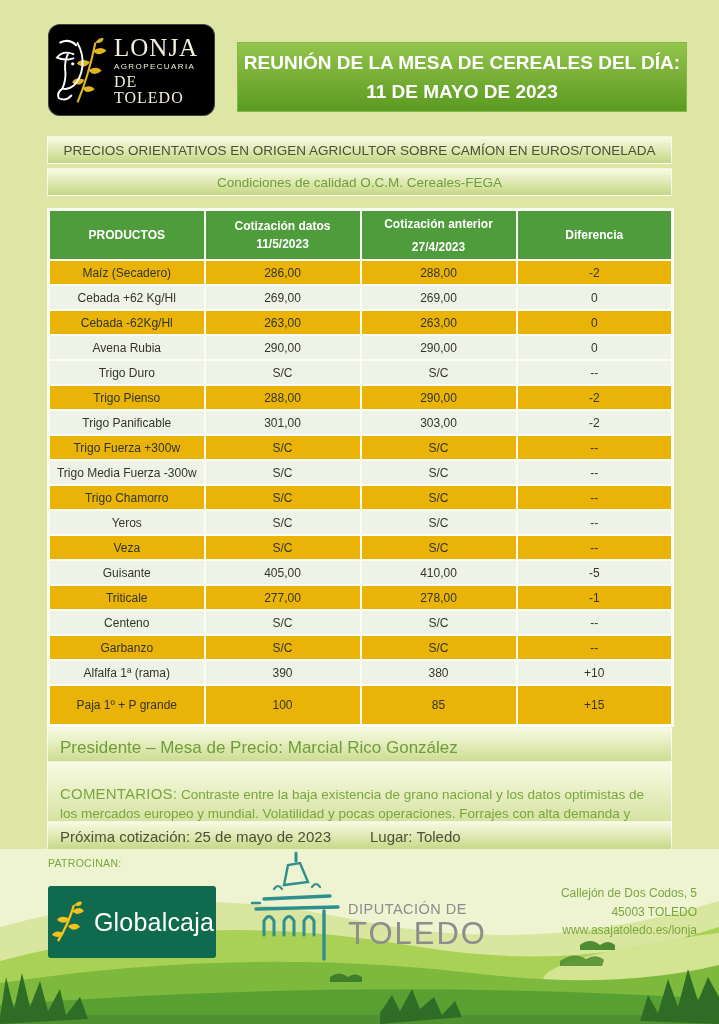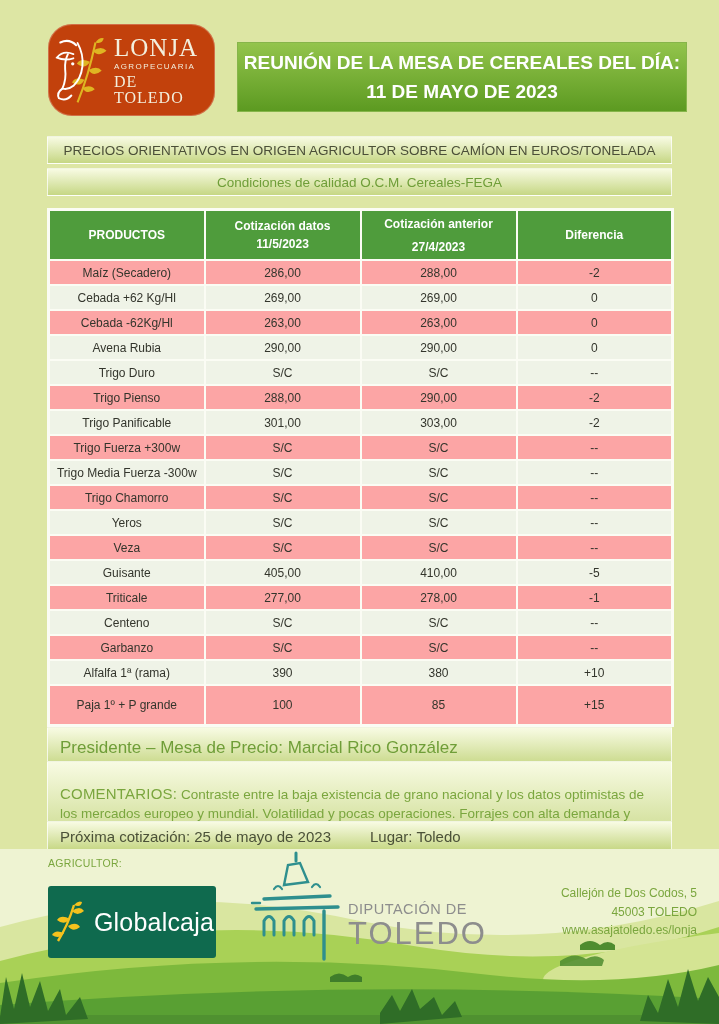--- a/index.html
+++ b/index.html
@@ -4,21 +4,21 @@
 <style>
   html,body{margin:0;padding:0;}
   .page{
     position:relative;width:719px;height:1024px;overflow:hidden;
     background:#dde6a4;
     font-family:"Liberation Sans",sans-serif;
   }
   
   .logo-box{
     position:absolute;left:48px;top:24px;width:167px;height:92px;
-    background:#c2410c;border-radius:24px;
+    background:#000000;border-radius:12px;
     display:flex;align-items:center;justify-content:center;gap:2px;
     box-shadow:0 0 0 1px rgba(255,255,255,.25) inset;
   }
   .logo-art{width:62px;height:78px;flex:none;margin-left:2px;}
   .logo-text{color:#f3efdd;text-align:left;line-height:1;margin-right:4px;}
   .logo-text .l1{font-family:"Liberation Serif",serif;font-size:25px;letter-spacing:1px;}
   .logo-text .l2{font-size:8px;letter-spacing:1.4px;margin-top:3px;}
   .logo-text .l3{font-family:"Liberation Serif",serif;font-size:16px;letter-spacing:1px;margin-top:3px;}
   .title-banner{
     position:absolute;left:237px;top:42px;width:448px;height:68px;
@@ -58,21 +58,21 @@
     border:2px solid #fbfcf4;text-align:center;vertical-align:middle;
     padding:2px 4px;
   }
   .price-table th{
     background:#4f9c3c;color:#fff;font-size:12px;font-weight:bold;
     height:44px;
   }
   .price-table th .sub{margin-top:4px;}
   .price-table th .sub-gap{margin-top:9px;}
   .price-table td{height:19px;}
-  tr.row-dark td{background:#fca5a5;}
+  tr.row-dark td{background:#eab308;}
   tr.row-light td{background:#eff3e7;}
   tr.row-tall td{height:34px;}
   
   .patrocinan{
     position:absolute;left:48px;top:857px;z-index:3;
     color:#7aa63e;font-size:10.5px;letter-spacing:.3px;
   }
   .footer-art{position:absolute;left:0;top:849px;width:719px;height:175px;z-index:0;}
   .globalcaja{
     position:absolute;left:48px;top:886px;width:168px;height:72px;z-index:2;
@@ -298,21 +298,21 @@
     <path d="M0,156 Q360,128 719,150 L719,175 L0,175 Z" fill="#59a033"></path>
     <rect x="0" y="166" width="719" height="9" fill="#4f9130"></rect>
 
     <path d="M0,168 L6,128 L14,160 L22,124 L30,158 L40,132 L48,162 L60,140 L66,166 L80,148 L88,170 L0,175 Z" fill="#2f6d27"></path>
     <path d="M380,164 L392,146 L400,162 L412,140 L420,160 L434,148 L442,166 L455,152 L462,168 L380,175 Z" fill="#2f6d27"></path>
 
     <path d="M719,175 L640,172 L648,146 L658,164 L668,130 L678,158 L688,120 L698,152 L708,128 L719,148 Z" fill="#2f6d27"></path>
     <path d="M560,112 q14,-10 26,-2 q10,-6 18,1 l-2,6 l-42,0 Z" fill="#4e8c2f" opacity="0.85"></path>
   </svg>
 
-  <div class="patrocinan">AGRICULTOR:</div>
+  <div class="patrocinan">PATROCINAN:</div>
 
   <div class="globalcaja">
     <svg width="38" height="42" viewBox="0 0 38 42">
       <path d="M8,40 Q18,24 24,4" stroke="#f5c21d" stroke-width="2.4" fill="none"></path>
       <path d="M22,10 q8,-6 12,0 q-7,6 -12,0" fill="#f5c21d"></path>
       <path d="M20,18 q-9,-5 -13,1 q7,6 13,-1" fill="#f5c21d"></path>
       <path d="M18,25 q8,-5 12,1 q-7,6 -12,-1" fill="#f5c21d"></path>
       <path d="M14,32 q-9,-4 -12,2 q7,5 12,-2" fill="#f5c21d"></path>
       <path d="M24,4 q4,-5 8,-3 q-1,6 -8,3" fill="#f5c21d"></path>
     </svg>

